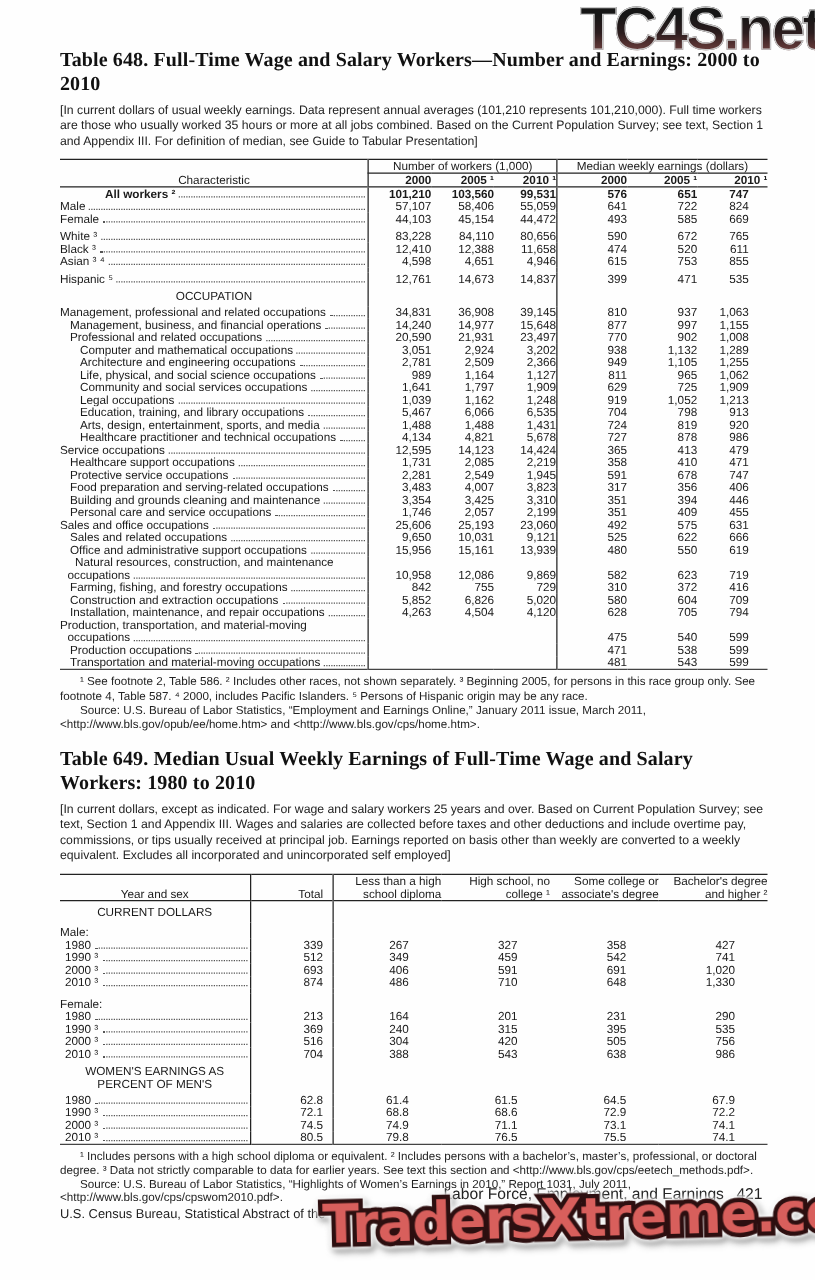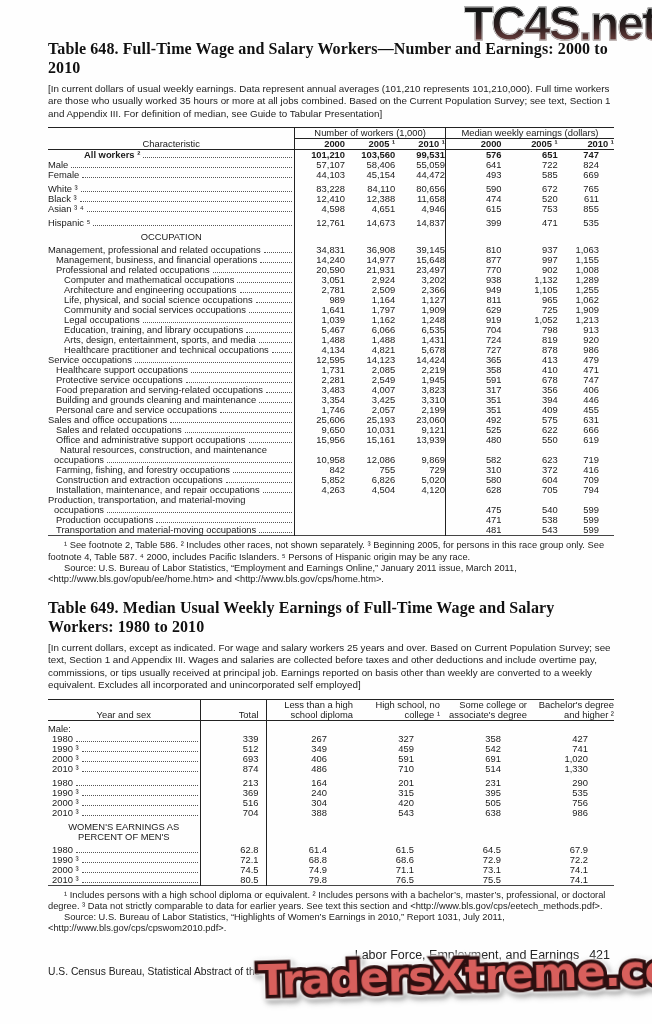--- a/index.html
+++ b/index.html
@@ -633,20 +633,28 @@
         <tr>
           <th class="charh">Year and sex</th>
           <th class="hdr2 vr" style="padding-right:7px">Total</th>
           <th class="hdr2 vr">Less than a high school diploma</th>
           <th class="hdr2">High school, no college ¹</th>
           <th class="hdr2">Some college or associate's degree</th>
           <th class="hdr2">Bachelor's degree and higher ²</th>
         </tr>
       </thead>
       <tbody id="t649-body">
+          <tr class="sec">
+            <td class="lab">CURRENT DOLLARS</td>
+            <td class="n vr"></td>
+            <td class="n vr"></td>
+            <td class="n"></td>
+            <td class="n"></td>
+            <td class="n last"></td>
+          </tr>
           <tr class="grp">
             <td class="lab">Male:</td>
             <td class="n vr"></td>
             <td class="n vr"></td>
             <td class="n"></td>
             <td class="n"></td>
             <td class="n last"></td>
           </tr>
           <tr>
             <td class="lab">
@@ -690,25 +698,33 @@
           <tr>
             <td class="lab">
               <div class="lwrap" style="padding-left:4px">
                 <span class="">2010 ³</span>
                 <span class="dots"></span>
               </div>
             </td>
             <td class="n vr totcol">874</td>
             <td class="n vr">486</td>
             <td class="n">710</td>
-            <td class="n">514</td>
+            <td class="n">648</td>
             <td class="n last">1,330</td>
           </tr>
           <tr class="sp">
             <td class="lab"></td>
+            <td class="n vr"></td>
+            <td class="n vr"></td>
+            <td class="n"></td>
+            <td class="n"></td>
+            <td class="n last"></td>
+          </tr>
+          <tr class="grp">
+            <td class="lab">Female:</td>
             <td class="n vr"></td>
             <td class="n vr"></td>
             <td class="n"></td>
             <td class="n"></td>
             <td class="n last"></td>
           </tr>
           <tr>
             <td class="lab">
               <div class="lwrap" style="padding-left:4px">
                 <span class="">1980</span>

